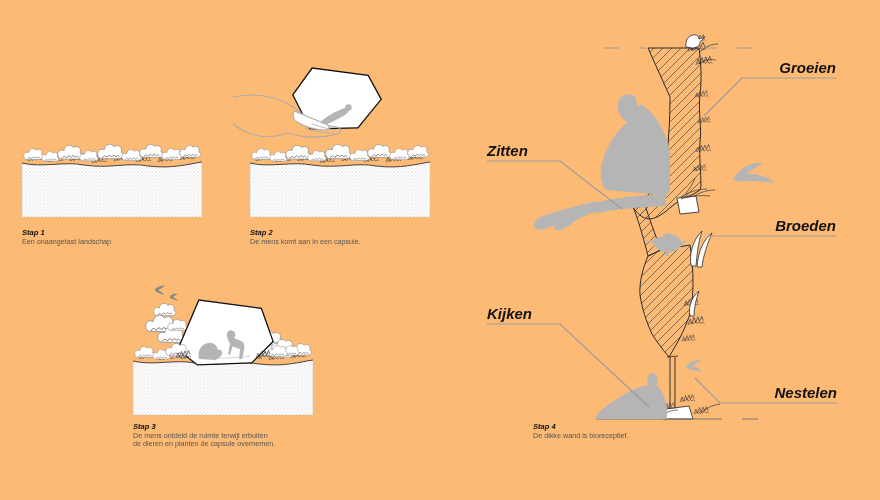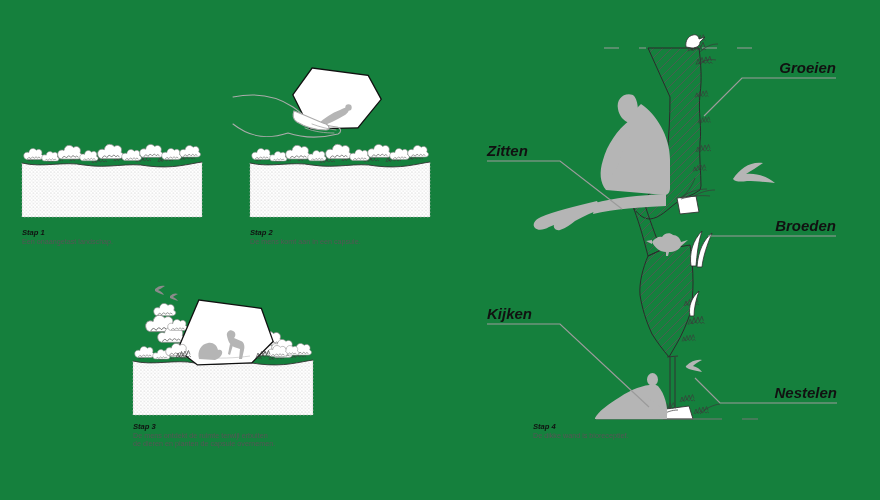--- a/index.html
+++ b/index.html
@@ -1,16 +1,16 @@
 <!DOCTYPE html>
 <html><head>
 <meta charset="utf-8">
 <style>
   html,body{margin:0;padding:0;background:#ffffff;}
-  .stage{position:relative;width:880px;height:500px;background:#15803d;overflow:hidden;
+  .stage{position:relative;width:880px;height:500px;background:#fdba74;overflow:hidden;
          font-family:"Liberation Sans", sans-serif;}
   svg{display:block;}
   text{font-family:"Liberation Sans", sans-serif;}
   .step-title{font-size:7.6px;font-weight:bold;font-style:italic;fill:#111;}
   .step-caption{font-size:7.2px;fill:#555;}
   .wall-label{font-size:15px;font-weight:bold;font-style:italic;fill:#111;}
   .leader{stroke:#9b9b9b;stroke-width:1.2;fill:none;}
   .sil{fill:#b5b5b5;stroke:none;}
   .veg-line{stroke:#3a3a3a;stroke-width:0.7;fill:none;}
   .outline{stroke:#2b2b2b;fill:#fff;}

